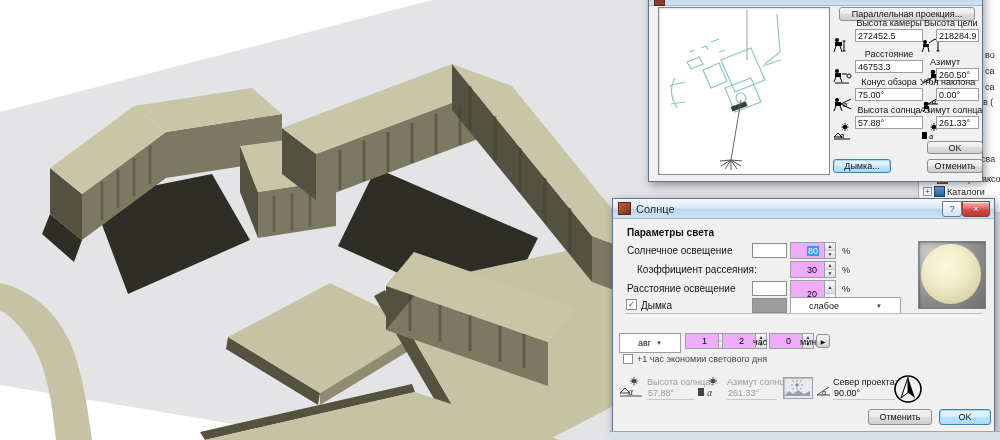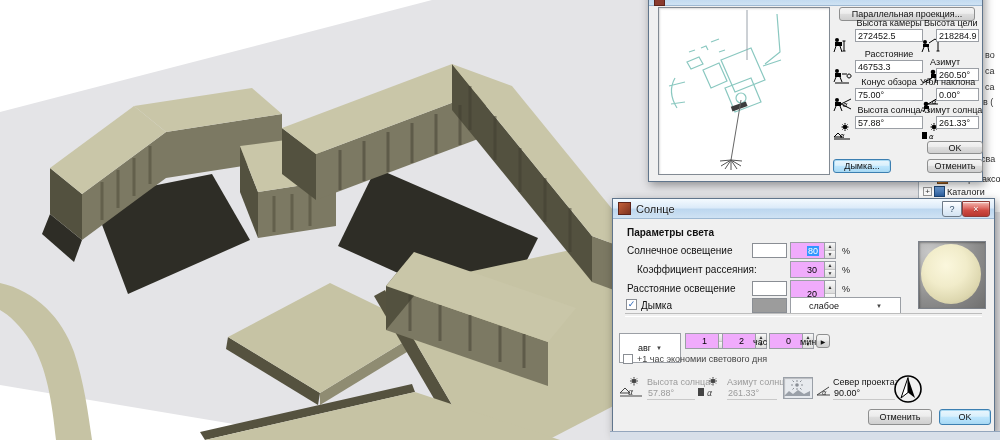--- a/index.html
+++ b/index.html
@@ -301,21 +301,21 @@
       <span class="dd">▼</span>
     </div>
 
     <div class="abs" style="left:305px;top:42px;width:66px;height:66px;background:radial-gradient(circle at 15% 15%,#c7c7c7,#8d8d8d 60%,#6f6f6f);border:1px solid #7d828a;box-shadow:inset 1px 1px 2px rgba(0,0,0,.3);">
       <div style="position:absolute;left:2px;top:2px;width:60px;height:60px;border-radius:50%;
                   background:radial-gradient(circle at 42% 36%,#fbf7dd 0%,#f1ecca 40%,#ddd7af 70%,#bdb791 95%);"></div>
     </div>
 
     <div class="groove abs" style="left:12px;top:114px;width:357px;"></div>
 
-    <div class="combo abs" style="left:6px;top:134px;width:62px;height:30px;">
+    <div class="combo abs" style="left:6px;top:134px;width:62px;height:20px;">
       <span>авг</span>
       <span class="dd">▼</span>
     </div>
     <div class="spin abs" style="left:72px;top:134px;">
       <div class="val" style="width:18px;height:16px;">1</div>
       <div class="arrows">
           <span>▲</span>
           <span>▼</span>
         </div>
     </div>

